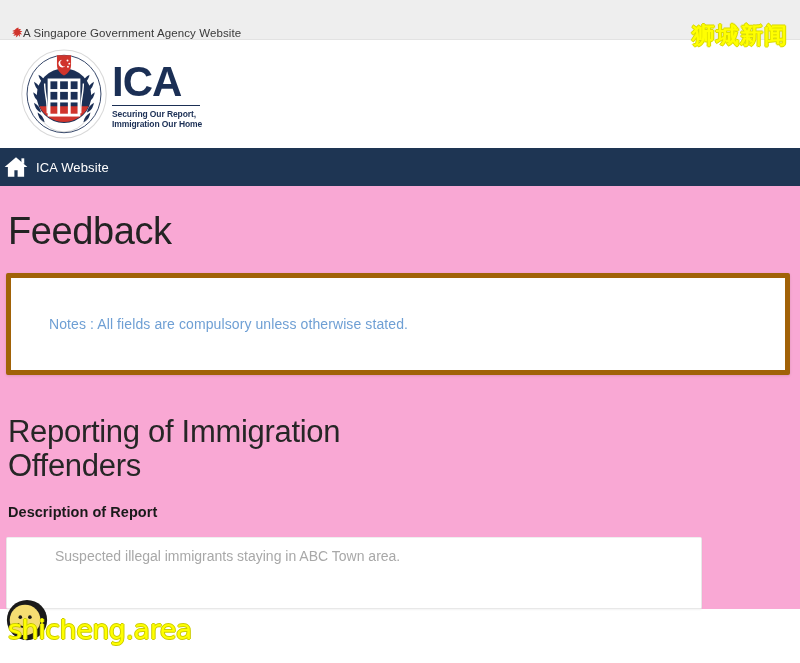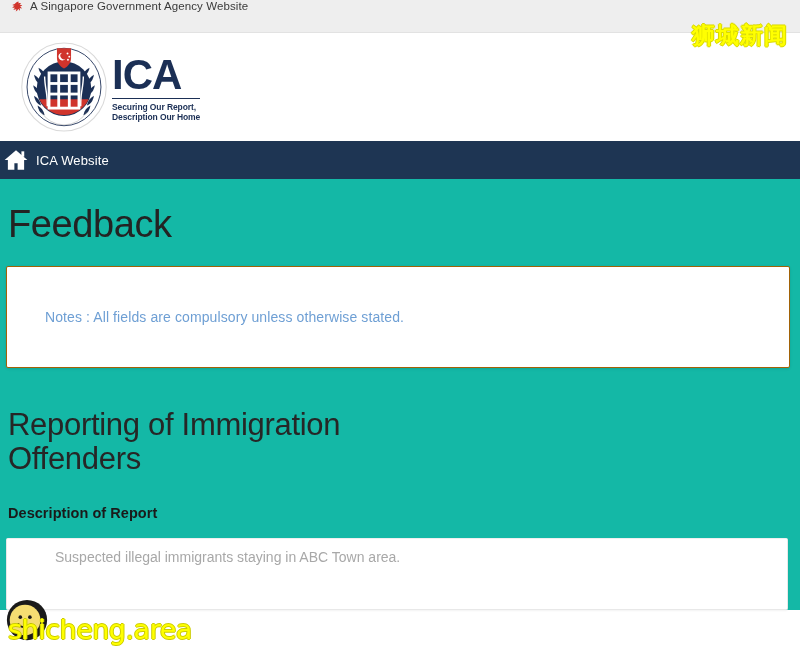--- a/index.html
+++ b/index.html
@@ -13,27 +13,26 @@
     height: 663px;
     overflow: hidden;
     background: #ffffff;
     font-family: "Liberation Sans", "DejaVu Sans", sans-serif;
     position: relative;
     color: #222;
   }
 
   
   .gov-banner {
-    height: 33px;
+    height: 40px;
     background: #eeeeee;
     border-bottom: 1px solid #e2e2e2;
     display: flex;
-    align-items: flex-start;
+    align-items: flex-end;
     padding-left: 10px;
-    gap: 7px;
   }
   .lion-icon {
     width: 13px;
     height: 13px;
     flex: 0 0 13px;
     display: block;
   }
   .gov-banner-text {
     font-size: 11.5px;
     color: #3a3a3a;
@@ -101,38 +100,38 @@
   .nav-link {
     color: #ffffff;
     font-size: 13px;
     letter-spacing: 0.15px;
     text-decoration: none;
     white-space: nowrap;
   }
 
   
   .page {
-    background: #14b8a6;
+    background: #f9a8d4;
     padding: 0;
   }
   .page-title {
     font-size: 38px;
     font-weight: normal;
     color: #232323;
     margin: 0;
     padding: 24px 0 0 8px;
     letter-spacing: -0.4px;
     line-height: 1.15;
   }
 
   
   .notes-card {
     margin: 19px 10px 0 6px;
     background: #ffffff;
-    border: 1px solid #a16207;
+    border: 5px solid #a16207;
     border-radius: 2px;
     box-shadow: 0 1px 3px rgba(0,0,0,0.10), 0 0 1px rgba(0,0,0,0.06);
     height: 102px;
     display: flex;
     align-items: center;
   }
   .notes-text {
     font-size: 14px;
     color: #6e9fd4;
     padding-left: 38px;
@@ -150,26 +149,26 @@
     margin: 0;
     padding-top: 40px;
     line-height: 1.12;
     letter-spacing: -0.3px;
     max-width: 360px;
   }
   .field-label {
     font-size: 14.5px;
     font-weight: bold;
     color: #1a1a1a;
-    margin: 28px 0 0 0;
+    margin: 20px 0 0 0;
     letter-spacing: 0.05px;
   }
   .desc-textarea {
     display: block;
-    width: 782px;
+    width: 696px;
     margin-top: 17px;
     margin-left: -2px;
     min-height: 72px;
     border: 1px solid #e8e8e8;
     border-top-color: #efefef;
     border-radius: 2px;
     background: #ffffff;
     box-shadow: 0 1px 2px rgba(0,0,0,0.05);
     padding: 10px 12px 10px 48px;
     font-family: "Liberation Sans", "DejaVu Sans", sans-serif;
@@ -275,21 +274,21 @@
     <circle cx="54" cy="14" r="1.1" fill="#ffffff"></circle>
     <circle cx="56" cy="17.5" r="1.1" fill="#ffffff"></circle>
     <circle cx="54.5" cy="21" r="1.1" fill="#ffffff"></circle>
 
     <path d="M24 80a30 30 0 0 0 52 0" fill="none" stroke="#8a8a8a" stroke-width="0.4"></path>
   </svg>
   <div class="wordmark">
     <div class="wordmark-ica">ICA</div>
     <div class="wordmark-rule"></div>
     <div class="wordmark-tag">Securing Our Report,</div>
-    <div class="wordmark-tag">Description Our Home</div>
+    <div class="wordmark-tag">Immigration Our Home</div>
   </div>
 </div>
 
 <div class="navbar">
   <svg class="home-icon" viewBox="0 0 24 24">
     <path d="M12 3L1.5 12h3v9h6v-6h3v6h6v-9h3z" fill="#ffffff"></path>
     <rect x="17" y="4" width="2.6" height="5" fill="#ffffff"></rect>
   </svg>
   <a href="#" class="nav-link">ICA Website</a>
 </div>

